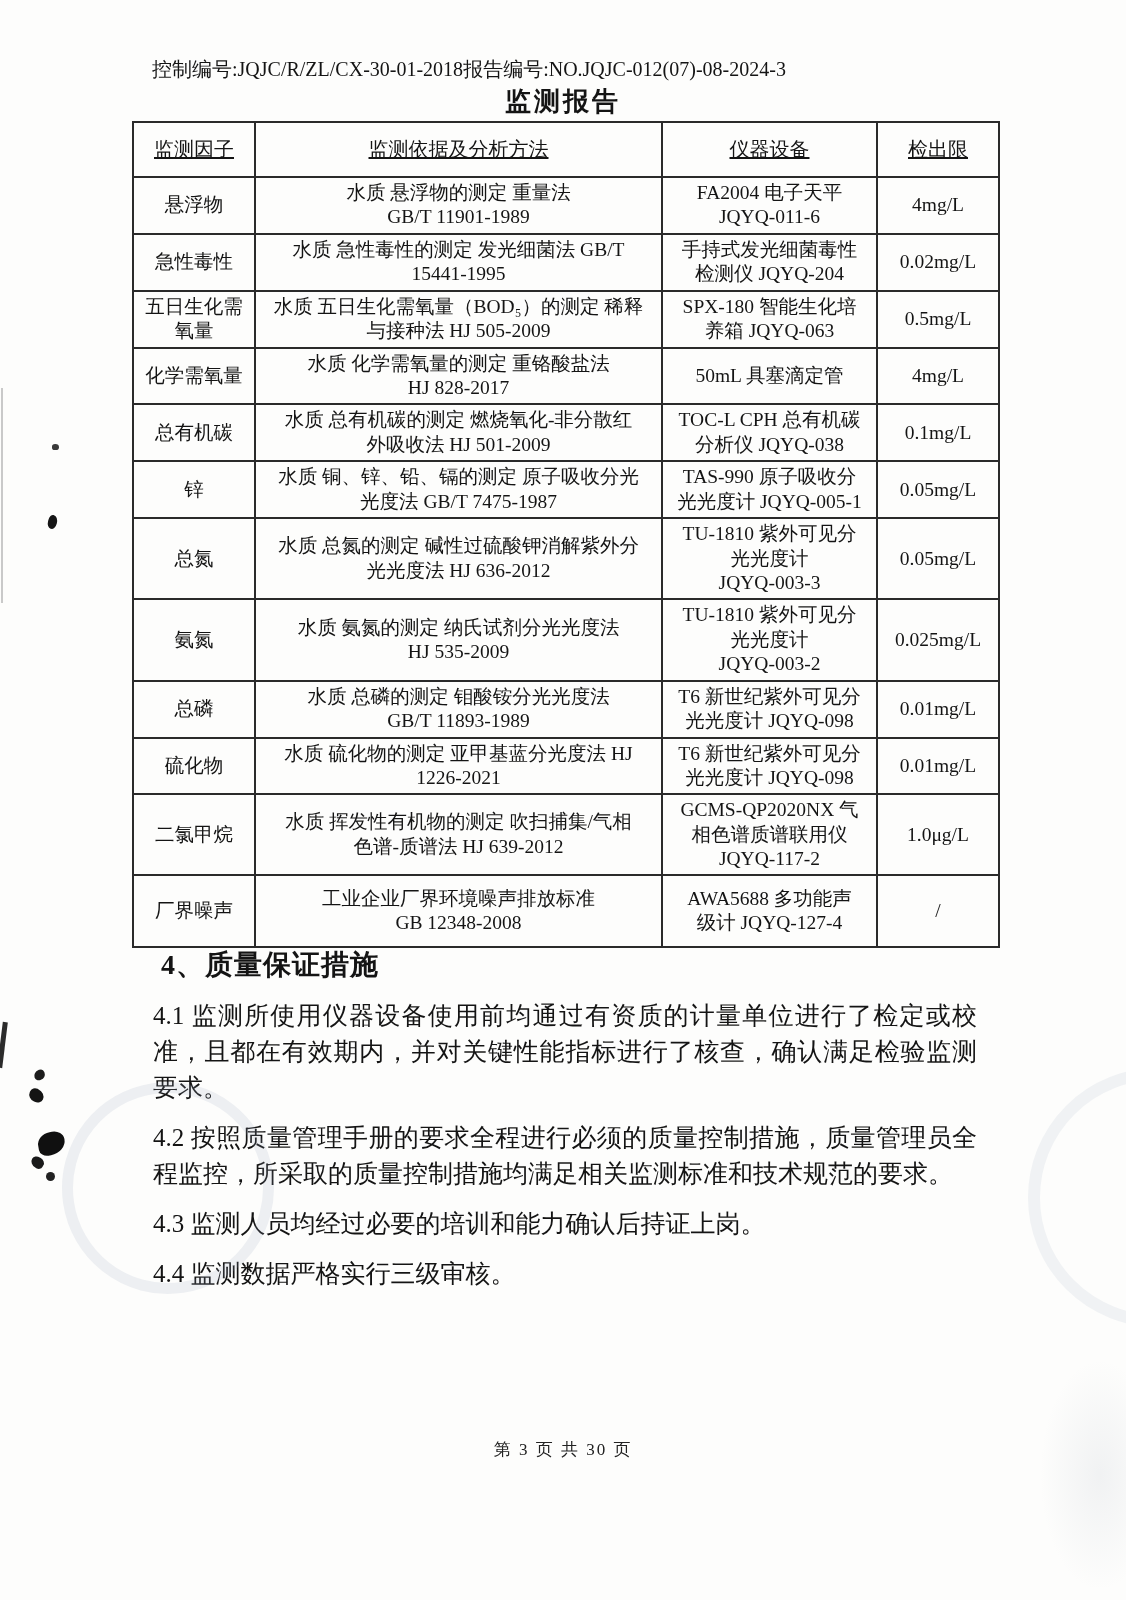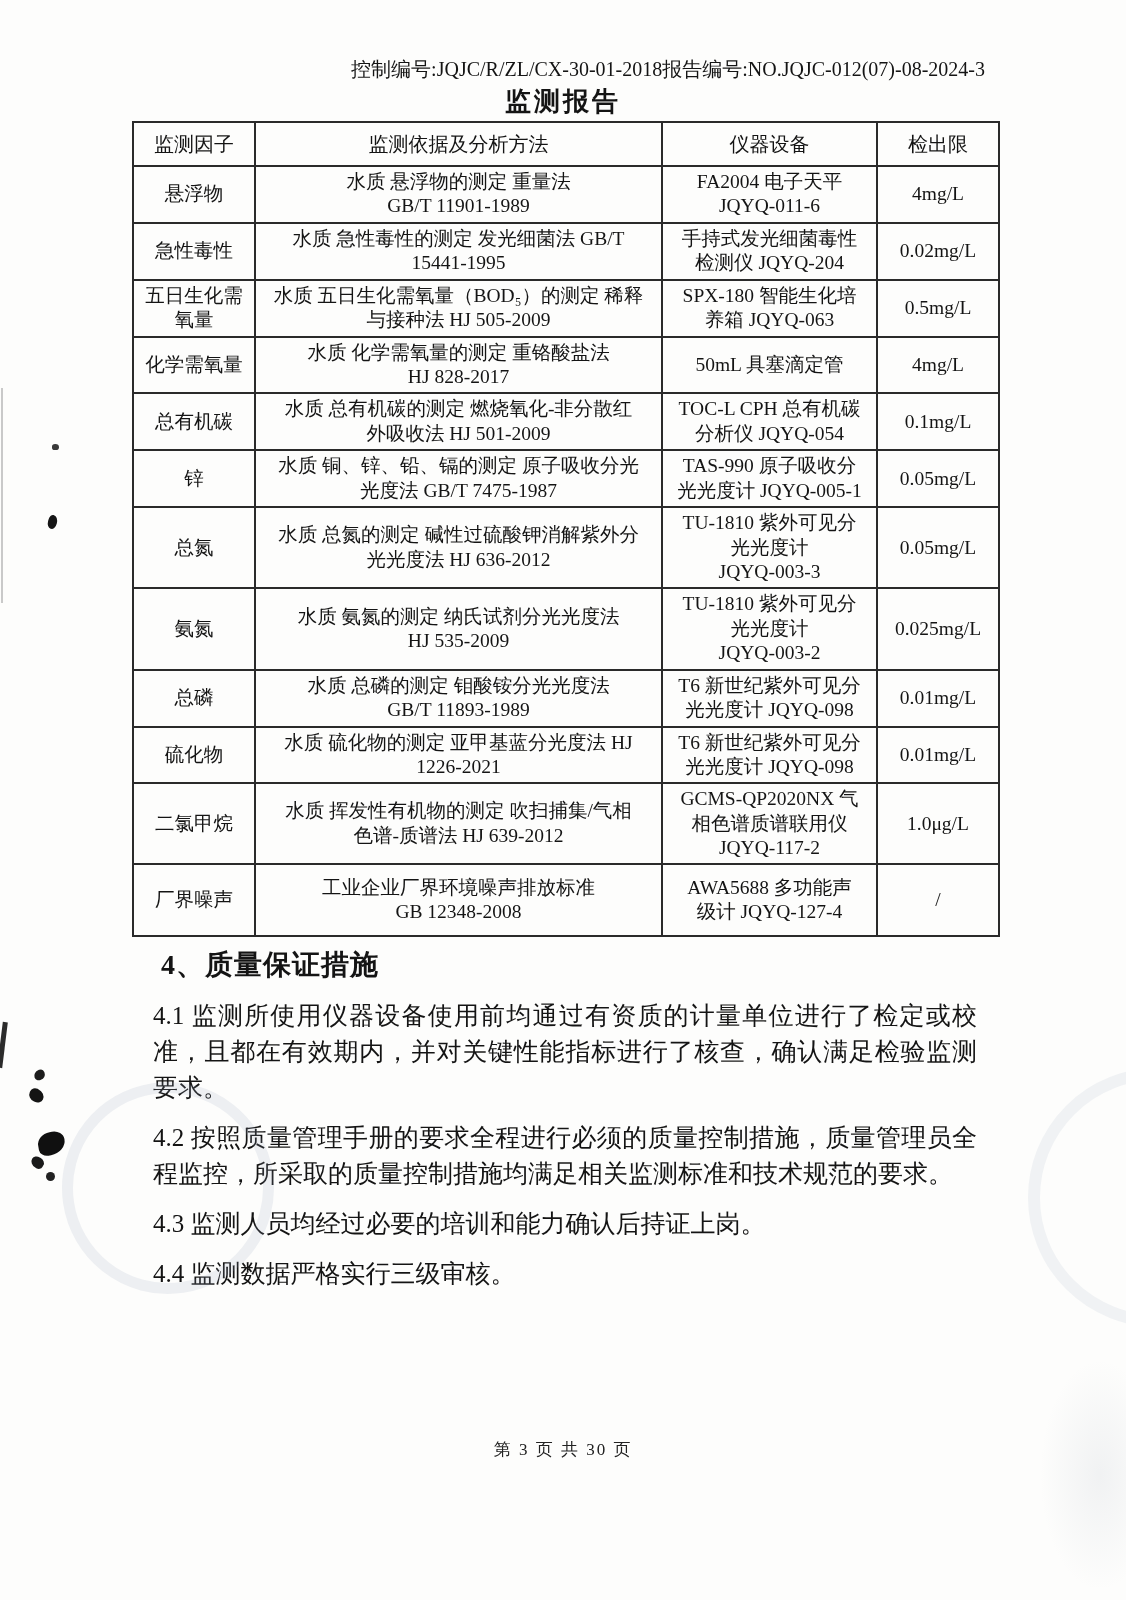--- a/index.html
+++ b/index.html
@@ -5,42 +5,42 @@
   html,body { margin:0; padding:0; background:#e8e8e8; }
   .page {
     position:relative; width:1126px; height:1600px; margin:0 auto;
     background:#fdfdfc; overflow:hidden;
     font-family:"Liberation Serif","DejaVu Serif",serif; color:#141414;
   }
 
   
   .doc-header {
     position:absolute; top:56px; left:152px; width:833px;
-    display:flex; justify-content:flex-end; font-size:20px;
+    display:flex; justify-content:flex-start; font-size:20px;
   }
   .doc-title {
     position:absolute; top:84px; left:0; width:100%;
     text-align:center; font-size:26px; font-weight:bold; letter-spacing:3px;
   }
 
   
   table.monitoring {
     position:absolute; top:121px; left:132px; width:866px;
     border-collapse:collapse; table-layout:fixed;
   }
   .monitoring col.c1 { width:122px; }
   .monitoring col.c2 { width:407px; }
   .monitoring col.c3 { width:215px; }
   .monitoring col.c4 { width:122px; }
   .monitoring th, .monitoring td {
     border:2px solid #2a2a2a; text-align:center; vertical-align:middle;
     font-size:19.5px; font-weight:normal; line-height:1.25;
     padding:3px 10px; white-space:pre-line; overflow:hidden;
   }
-  .monitoring thead tr { height:44px; }
+  .monitoring thead tr { height:55px;text-decoration:underline; }
   .monitoring thead th { font-size:20px; }
   .monitoring tbody tr:nth-child(1)  { height:56px; }
   .monitoring tbody tr:nth-child(2)  { height:52px;border-radius:20px; }
   .monitoring tbody tr:nth-child(3)  { height:57px;padding-left:47px; }
   .monitoring tbody tr:nth-child(4)  { height:56px; }
   .monitoring tbody tr:nth-child(5)  { height:57px; }
   .monitoring tbody tr:nth-child(6)  { height:57px; }
   .monitoring tbody tr:nth-child(7)  { height:71px; }
   .monitoring tbody tr:nth-child(8)  { height:71px; }
   .monitoring tbody tr:nth-child(9)  { height:57px; }
@@ -143,21 +143,21 @@
           <td>水质 化学需氧量的测定 重铬酸盐法
 HJ 828-2017</td>
           <td>50mL 具塞滴定管</td>
           <td>4mg/L</td>
         </tr>
         <tr>
           <td>总有机碳</td>
           <td>水质 总有机碳的测定 燃烧氧化-非分散红
 外吸收法 HJ 501-2009</td>
           <td>TOC-L CPH 总有机碳
-分析仪 JQYQ-054</td>
+分析仪 JQYQ-038</td>
           <td>0.1mg/L</td>
         </tr>
         <tr>
           <td>锌</td>
           <td>水质 铜、锌、铅、镉的测定 原子吸收分光
 光度法 GB/T  7475-1987</td>
           <td>TAS-990 原子吸收分
 光光度计 JQYQ-005-1</td>
           <td>0.05mg/L</td>
         </tr>

